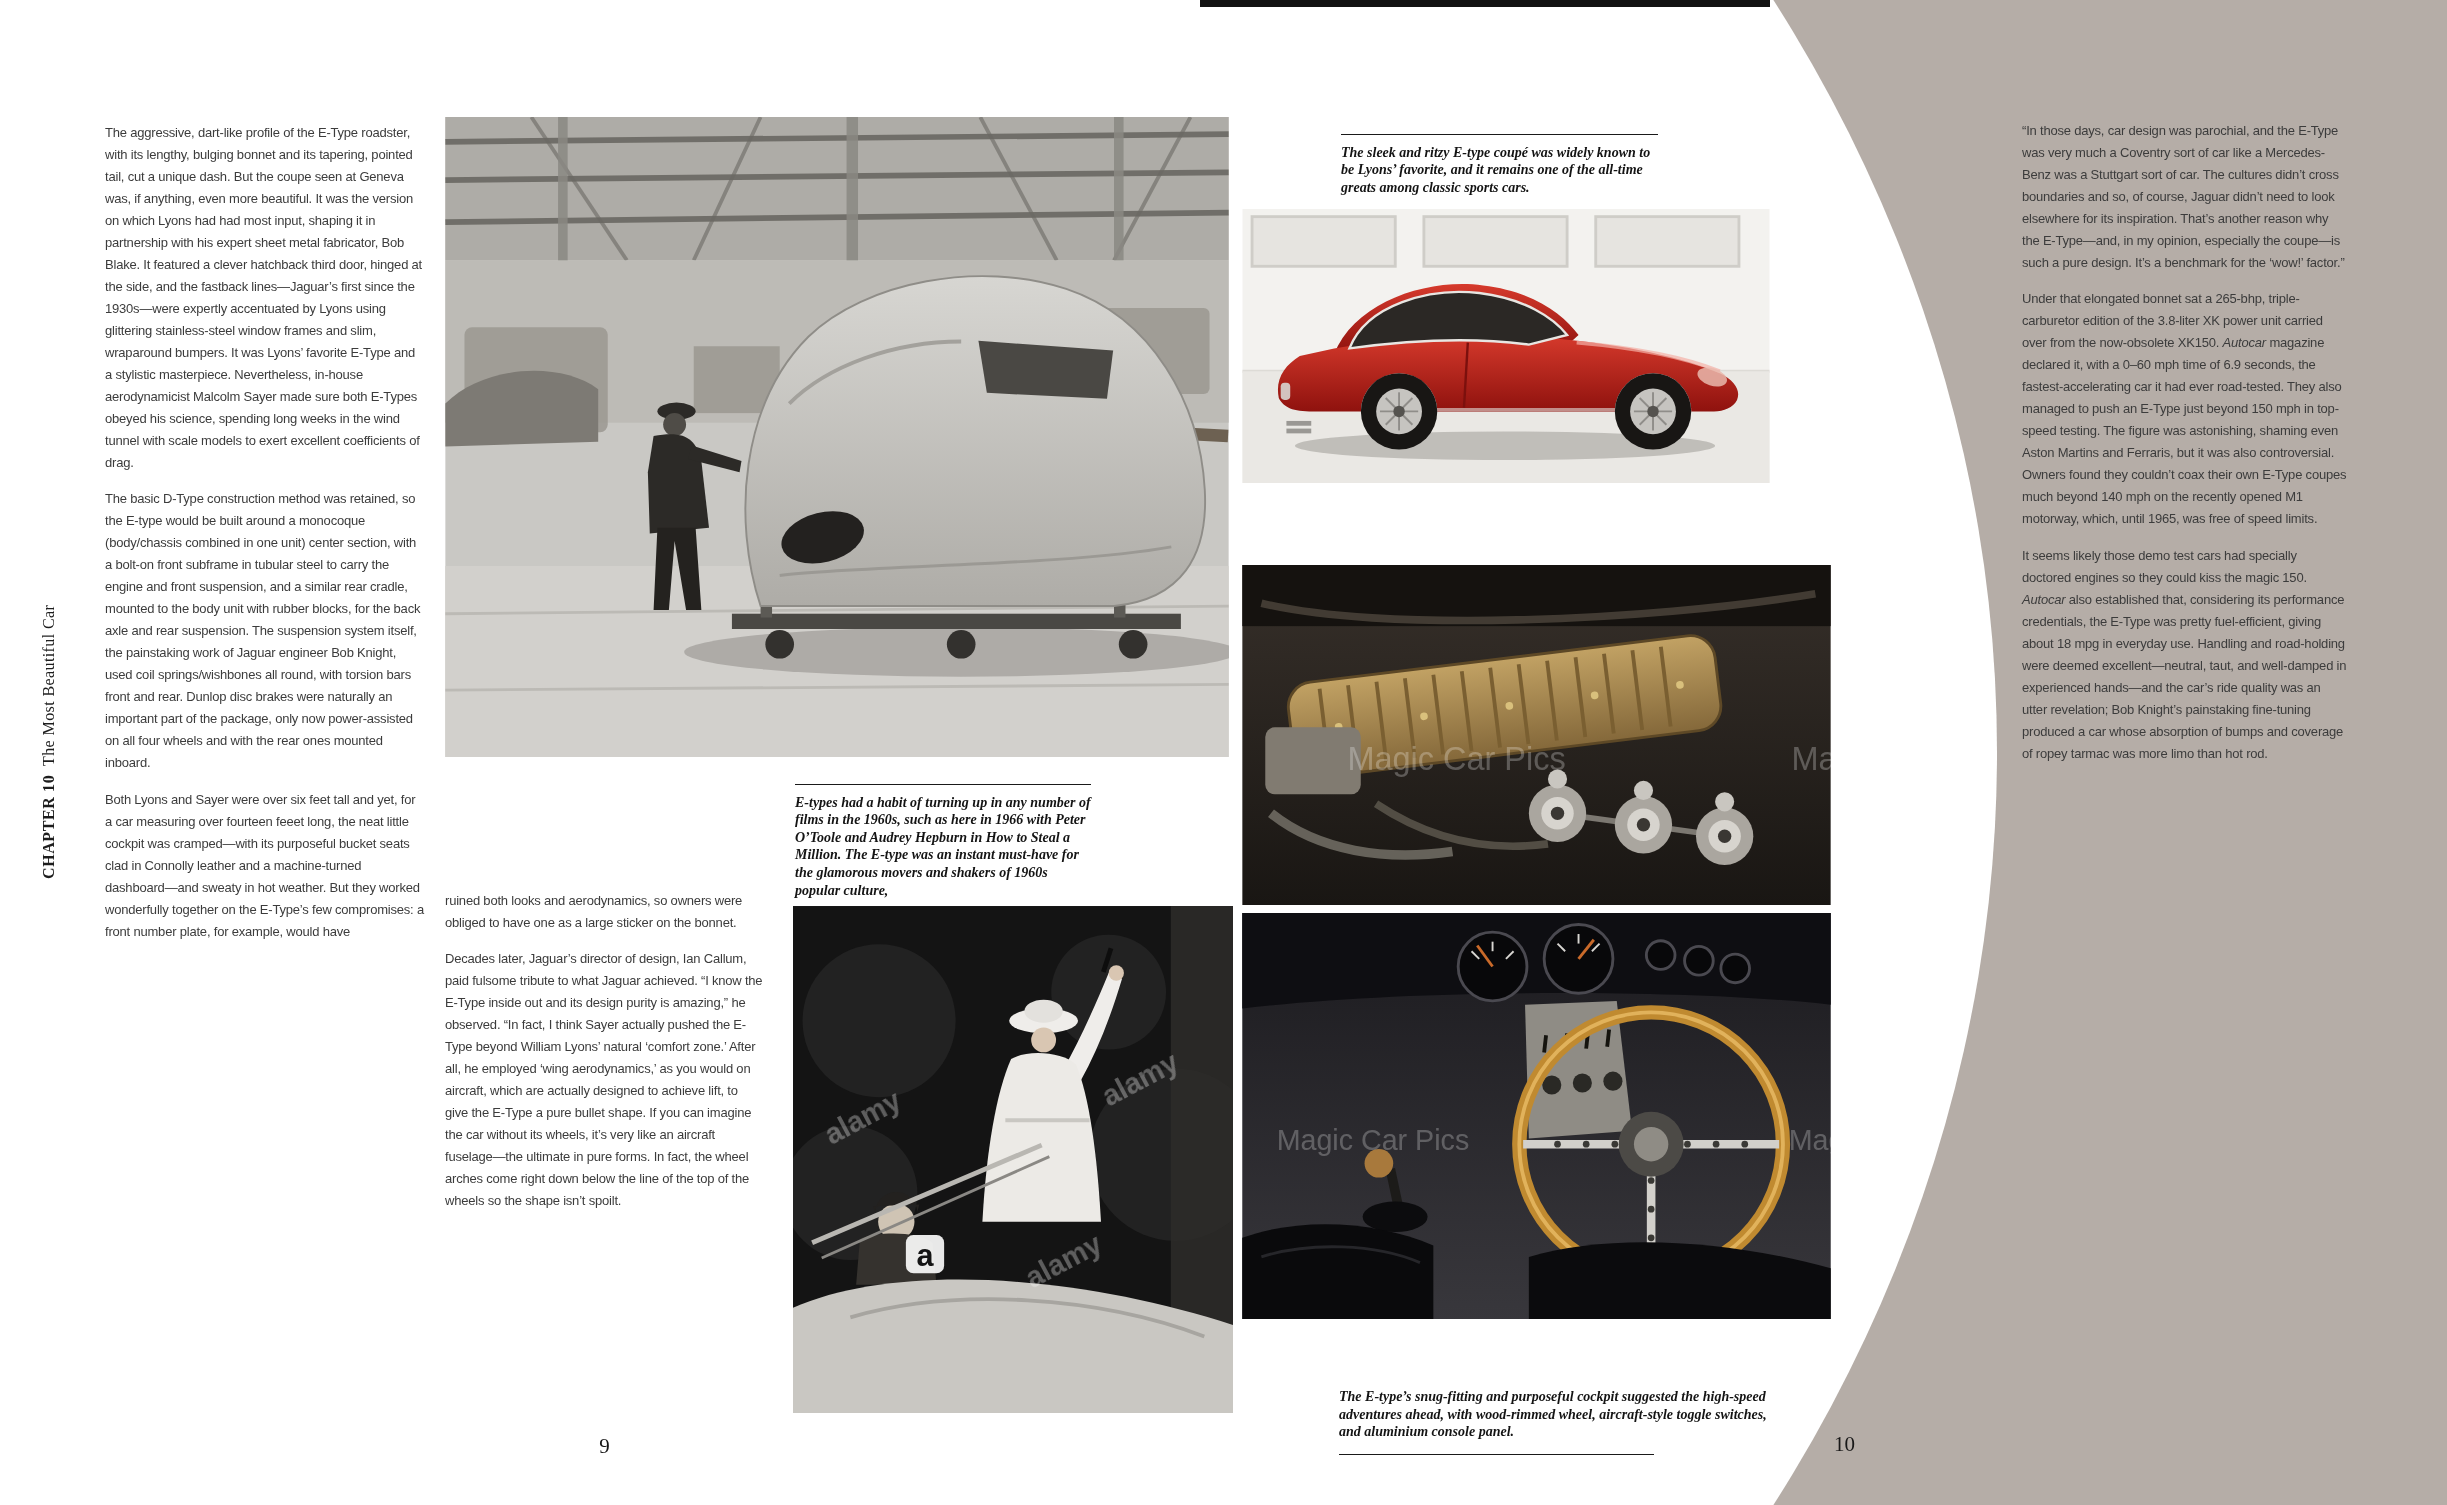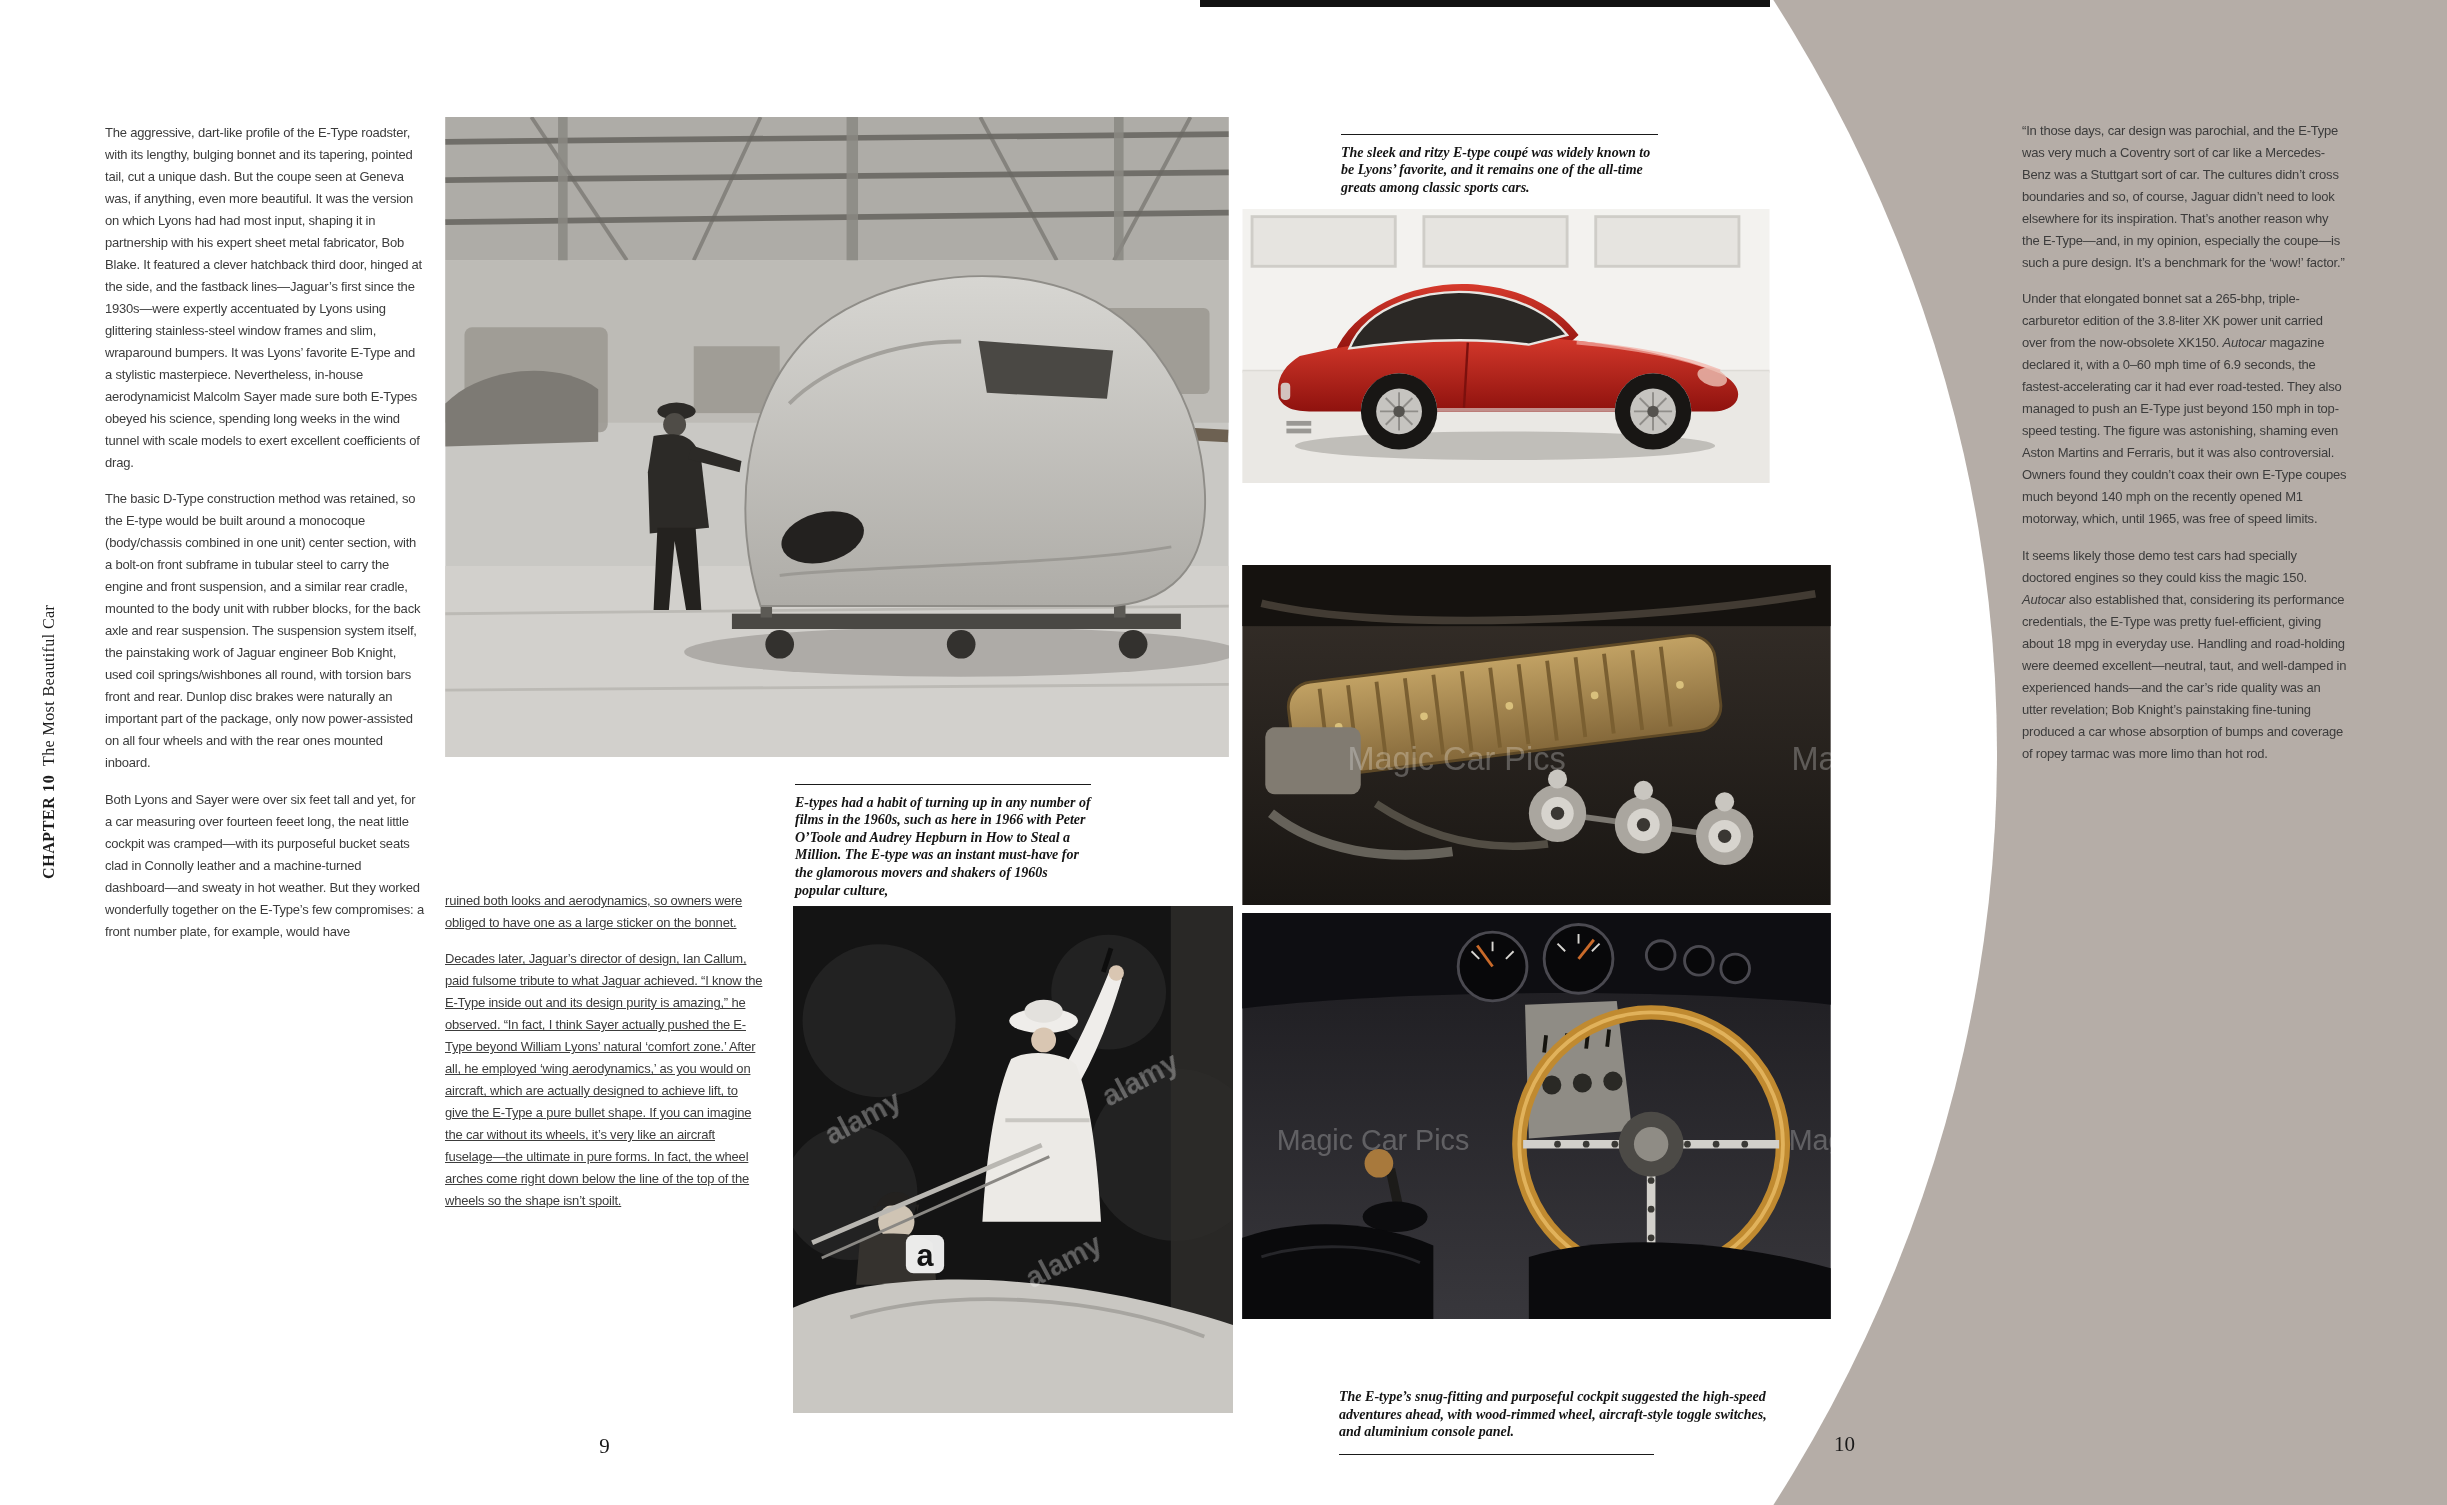--- a/index.html
+++ b/index.html
@@ -9,21 +9,21 @@
   .bg-ellipse{position:absolute;left:-1459px;top:-777px;width:3456px;height:3059px;
               background:#ffffff;border-radius:50%;z-index:1;}
   .content{position:absolute;inset:0;z-index:2;}
   .top-edge{position:absolute;left:1200px;top:0;width:570px;height:6.7px;background:#121212;}
 
   
   .col{position:absolute;color:#3c3c3c;font-size:13px;line-height:22px;letter-spacing:-0.2px;}
   .col p{margin:0 0 14.3px 0;}
   .col em{font-style:italic;}
   .col-1{left:105px;top:122px;width:319px;}
-  .col-2{left:445px;top:890px;width:319px;text-decoration:underline;}
+  .col-2{left:445px;top:890px;width:319px;}
   .col-r{left:2022px;top:120px;width:327px;}
 
   
   .caption{position:absolute;font-family:"Liberation Serif",serif;font-weight:bold;font-style:italic;
            color:#141414;font-size:14px;line-height:17.6px;}
   .cap-rule{border:0;border-top:1.9px solid #1a1a1a;margin:0;}
   .cap-rule.above{margin-bottom:8.6px;}
   .cap-rule.below{margin-top:13.4px;}
   .cap-coupe{left:1341px;top:121px;width:317px;margin-top:13px;}
   .cap-carb{left:1339px;top:501px;width:438px;}

